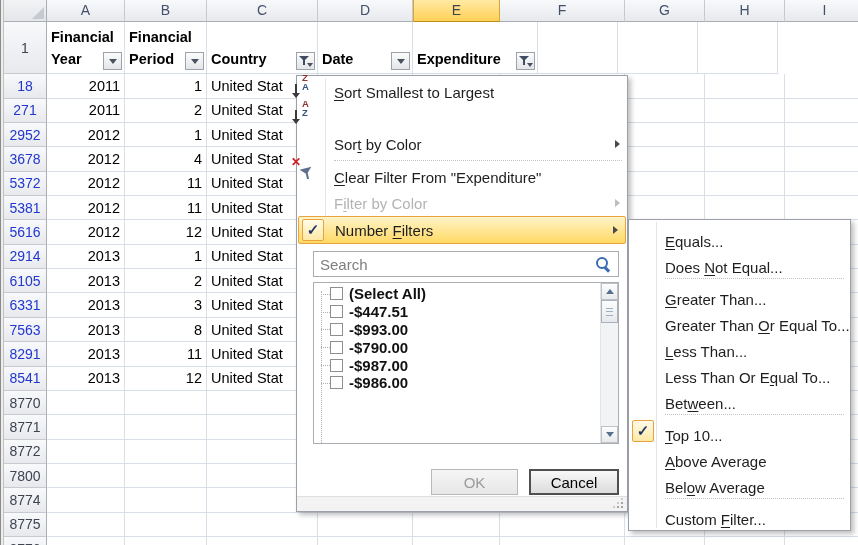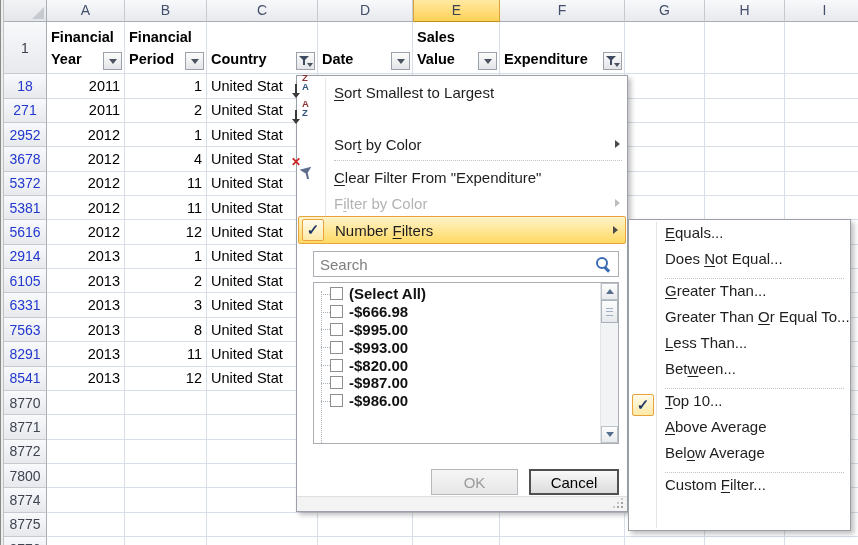--- a/index.html
+++ b/index.html
@@ -129,21 +129,21 @@
     border-top:1px solid #DFDFDF;}
   .grip{position:absolute;right:4px;bottom:3px;width:12px;height:10px;}
   .grip:before{content:'';position:absolute;right:0;bottom:0;width:2px;height:2px;background:#A3A3A3;
     box-shadow:-4px 0 0 #A3A3A3,0 -4px 0 #A3A3A3,-8px 0 0 #C9C9C9,-4px -4px 0 #C9C9C9,0 -8px 0 #C9C9C9;}
 
   
   .submenu{position:absolute;left:628px;top:219px;width:223px;height:312px;box-sizing:border-box;
     background:#fff;border:1px solid #9BA0A8;box-shadow:3px 3px 5px rgba(0,0,0,.25);
     z-index:20;padding-top:4px;}
   .submenu:before{content:'';position:absolute;left:27px;top:2px;bottom:2px;width:1px;background:#E4E5E8;}
-  .smitem{position:relative;height:26px;display:flex;align-items:flex-start;padding-left:36px;
+  .smitem{position:relative;height:26px;display:flex;align-items:flex-end;padding-left:36px;
     font-size:15px;color:#1E1E1E;}
   .smsep{height:6px;margin-left:36px;margin-right:6px;position:relative;}
   .smsep:before{content:'';position:absolute;left:0;right:0;top:2px;border-top:1px dotted #C3C3C3;}
 </style>
 </head>
 <body>
 
 <div class="stage">
   <div class="winedge"></div>
 
@@ -194,29 +194,20 @@
             </div>
           </div>
           <div class="cell" style="width: 95px;">
             <div class="hlines">
               <span>Date</span>
             </div>
             <div class="fbtn">
               <span class="dd"></span>
             </div>
           </div>
-          <div class="cell" style="width: 87px;">
-            <div class="hlines">
-              <span>Sales</span>
-              <span>Value</span>
-            </div>
-            <div class="fbtn">
-              <span class="dd"></span>
-            </div>
-          </div>
           <div class="cell" style="width: 125px;">
             <div class="hlines">
               <span>Expenditure</span>
             </div>
             <div class="fbtn">
               <span class="funnel">
                 <i></i>
               </span>
             </div>
           </div>
@@ -504,36 +495,31 @@
     <div class="vlist">
       <div class="inner" id="vlistinner">
           <div class="litem">
             <span class="lconn"></span>
             <span class="lcheck"></span>
             <span>(Select All)</span>
           </div>
           <div class="litem">
             <span class="lconn"></span>
             <span class="lcheck"></span>
-            <span>-$666.98</span>
-          </div>
-          <div class="litem">
-            <span class="lconn"></span>
-            <span class="lcheck"></span>
-            <span>-$995.00</span>
+            <span>-$447.51</span>
           </div>
           <div class="litem">
             <span class="lconn"></span>
             <span class="lcheck"></span>
             <span>-$993.00</span>
           </div>
           <div class="litem">
             <span class="lconn"></span>
             <span class="lcheck"></span>
-            <span>-$820.00</span>
+            <span>-$790.00</span>
           </div>
           <div class="litem">
             <span class="lconn"></span>
             <span class="lcheck"></span>
             <span>-$987.00</span>
           </div>
           <div class="litem">
             <span class="lconn"></span>
             <span class="lcheck"></span>
             <span>-$986.00</span>
@@ -569,20 +555,23 @@
       <div class="smitem">
         <span><span class="mn">G</span>reater Than...</span>
       </div>
       <div class="smitem">
         <span>Greater Than <span class="mn">O</span>r Equal To...</span>
       </div>
       <div class="smitem">
         <span><span class="mn">L</span>ess Than...</span>
       </div>
       <div class="smitem">
+        <span>Less Than Or E<span class="mn">q</span>ual To...</span>
+      </div>
+      <div class="smitem">
         <span>Bet<span class="mn">w</span>een...</span>
       </div>
       <div class="smsep"></div>
       <div class="smitem">
         <span class="mcheck">✓</span>
         <span><span class="mn">T</span>op 10...</span>
       </div>
       <div class="smitem">
         <span><span class="mn">A</span>bove Average</span>
       </div>

